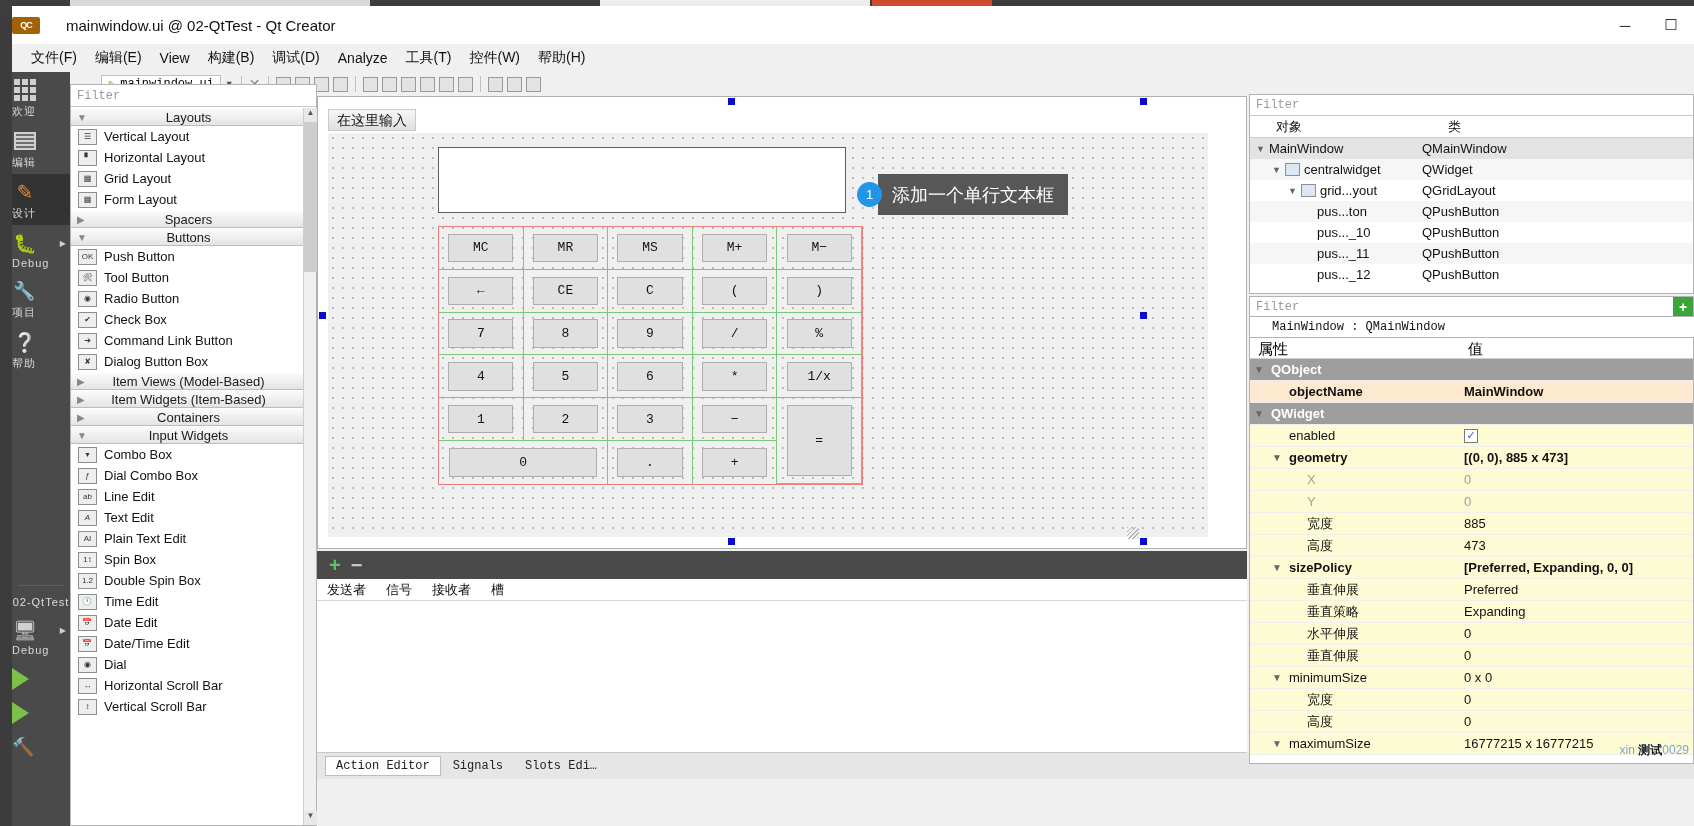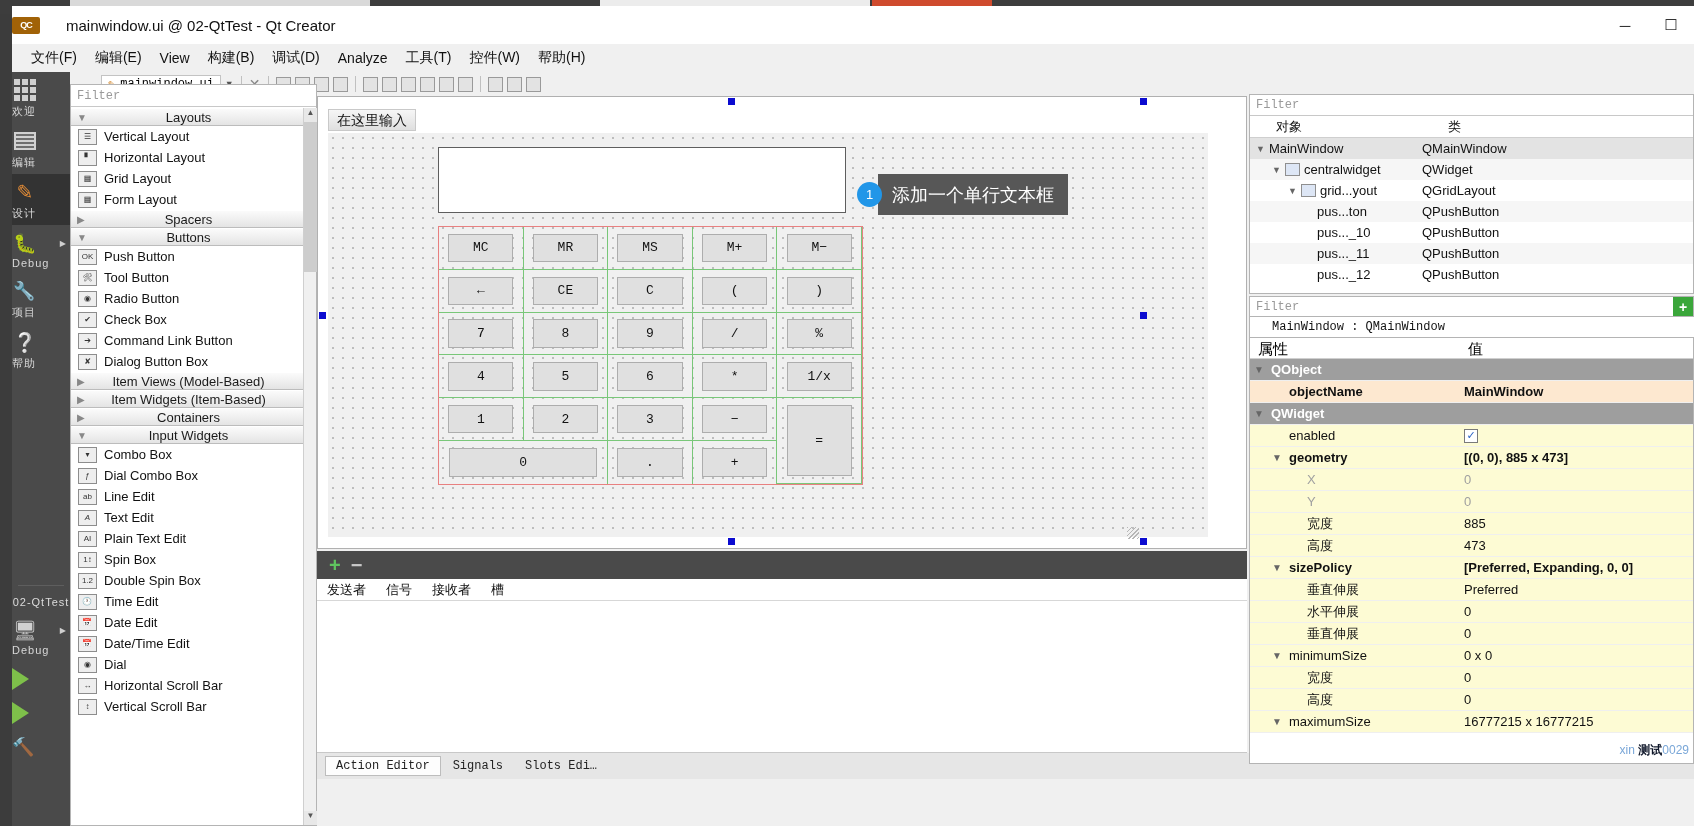--- a/index.html
+++ b/index.html
@@ -731,20 +731,27 @@
           <div class="pt-row yellow">
             <span class="pt-key" style="padding-left:40px;">
               <span class="pt-caret"></span>
               <span>垂直伸展</span>
             </span>
             <span class="pt-val" style=""><span>Preferred</span></span>
           </div>
           <div class="pt-row yellow">
             <span class="pt-key" style="padding-left:40px;">
               <span class="pt-caret"></span>
+              <span>垂直策略</span>
+            </span>
+            <span class="pt-val" style=""><span>Expanding</span></span>
+          </div>
+          <div class="pt-row yellow">
+            <span class="pt-key" style="padding-left:40px;">
+              <span class="pt-caret"></span>
               <span>水平伸展</span>
             </span>
             <span class="pt-val" style=""><span>0</span></span>
           </div>
           <div class="pt-row yellow">
             <span class="pt-key" style="padding-left:40px;">
               <span class="pt-caret"></span>
               <span>垂直伸展</span>
             </span>
             <span class="pt-val" style=""><span>0</span></span>

